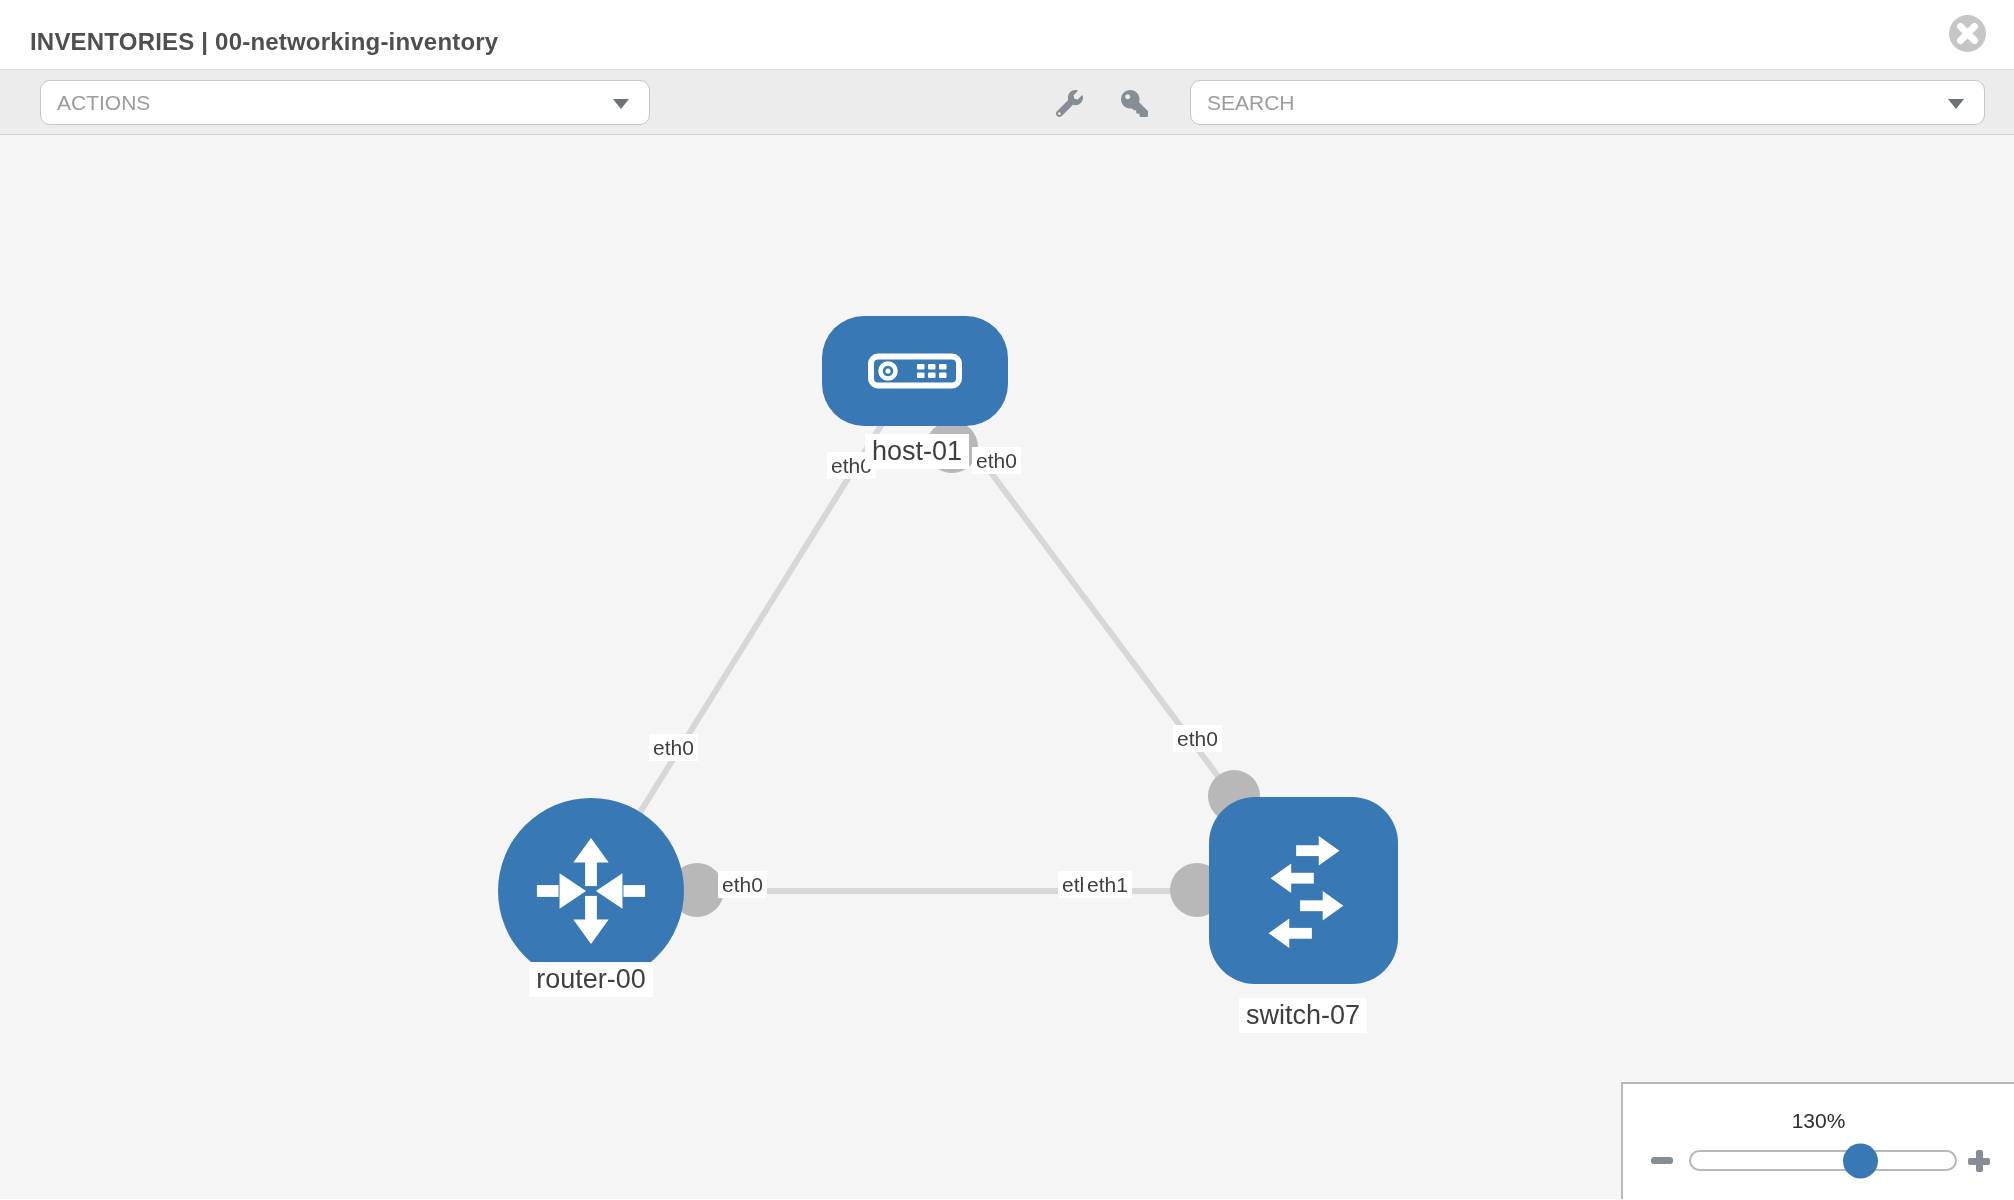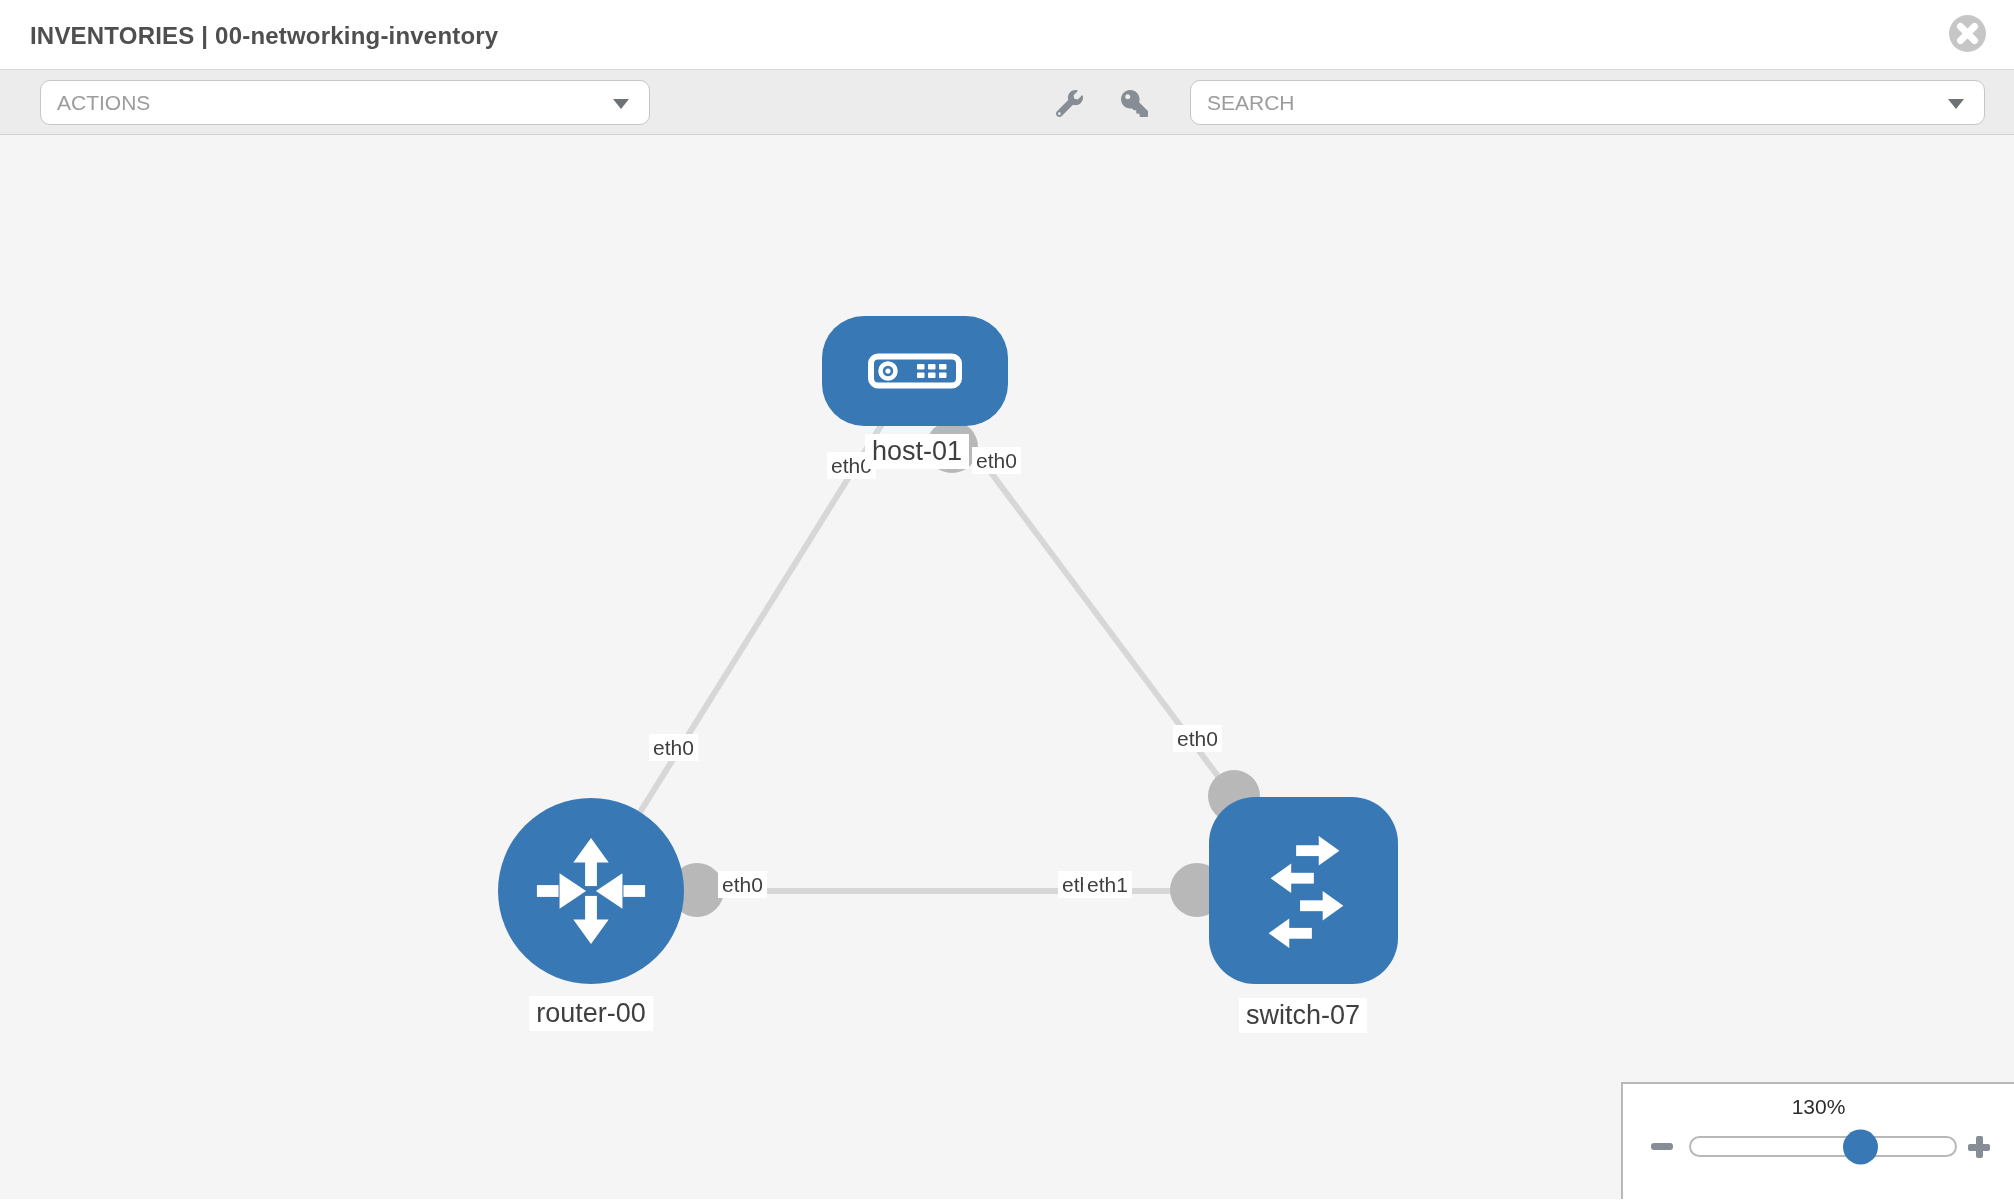--- a/index.html
+++ b/index.html
@@ -10,21 +10,21 @@
     --canvas-bg:#f5f5f5;
     --icon-gray:#878d94;
   }
   *{margin:0;padding:0;box-sizing:border-box;}
   html,body{width:2014px;height:1200px;overflow:hidden;
     font-family:"Liberation Sans","DejaVu Sans",sans-serif;background:#fff;}
   .stage{position:relative;width:2014px;height:1200px;}
 
   
   .header{position:relative;height:70px;background:#fff;border-bottom:1px solid #d9d9d9;}
-  .header .title{position:absolute;left:30px;top:2px;line-height:68px;
+  .header .title{position:absolute;left:30px;top:8px;line-height:68px;
     font-size:24px;font-weight:bold;color:#4f4f4f;letter-spacing:.2px;}
   .close-btn{position:absolute;right:28px;top:15px;width:37px;height:37px;cursor:pointer;}
 
   
   .toolbar{position:relative;height:65px;background:var(--toolbar-bg);border-bottom:1px solid #d2d2d2;}
   .fake-select{position:absolute;top:10px;height:45px;background:#fff;
     border:1px solid #c6c6c6;border-radius:10px;}
   .fake-select .ph{position:absolute;left:16px;top:0;line-height:43px;font-size:21px;color:#9c9c9c;}
   .caret{position:absolute;right:20px;top:18px;width:0;height:0;
     border-left:8px solid transparent;border-right:8px solid transparent;
@@ -49,21 +49,21 @@
   .node-router{left:498px;top:663px;width:186px;height:186px;border-radius:50%;}
   .node-switch{left:1209px;top:662px;width:189px;height:187px;border-radius:46px;}
 
   .lbl{position:absolute;z-index:3;background:#fff;color:#3f3f3f;white-space:nowrap;}
   .lbl-if{font-size:21px;line-height:27px;padding:0 4px;}
   .lbl-name{font-size:27px;line-height:35px;padding:0 7px;transform:translateX(-50%);}
 
   
   .zoom-panel{position:absolute;right:0;bottom:0;width:393px;height:117px;z-index:10;
     background:#fff;border:2px solid #b9b9b9;border-right:none;border-bottom:none;}
-  .zoom-level{margin-top:11px;text-align:center;font-size:21px;color:#2e2e2e;}
+  .zoom-level{margin-top:25px;text-align:center;font-size:21px;color:#2e2e2e;}
   .zoom-row{position:relative;margin-top:9px;height:36px;}
   .zoom-minus{position:absolute;left:28px;top:15px;width:22px;height:7px;
     background:var(--icon-gray);border-radius:3px;cursor:pointer;}
   .zoom-plus{position:absolute;right:24px;top:8px;width:22px;height:22px;cursor:pointer;}
   .zoom-plus::before{content:"";position:absolute;left:0;top:8px;width:22px;height:7px;
     background:var(--icon-gray);border-radius:2px;}
   .zoom-plus::after{content:"";position:absolute;left:8px;top:0;width:7px;height:22px;
     background:var(--icon-gray);border-radius:2px;}
   .zoom-track{position:absolute;left:66px;top:8px;width:268px;height:21px;
     background:#fff;border:2px solid #b8b8b8;border-radius:12px;cursor:pointer;}
@@ -171,21 +171,21 @@
     </div>
 
     <span class="lbl lbl-if" style="left:827px;top:317px;">eth0</span>
     <span class="lbl lbl-name" style="left:917px;top:299px;">host-01</span>
     <span class="lbl lbl-if" style="left:972px;top:312px;">eth0</span>
     <span class="lbl lbl-if" style="left:649px;top:599px;">eth0</span>
     <span class="lbl lbl-if" style="left:1173px;top:590px;">eth0</span>
     <span class="lbl lbl-if" style="left:718px;top:736px;">eth0</span>
     <span class="lbl lbl-if" style="left:1058px;top:736px;">eth0</span>
     <span class="lbl lbl-if" style="left:1083px;top:736px;">eth1</span>
-    <span class="lbl lbl-name" style="left:591px;top:861px;">router-00</span>
+    <span class="lbl lbl-name" style="left:591px;top:827px;">router-00</span>
     <span class="lbl lbl-name" style="left:1303px;top:863px;">switch-07</span>
 
     <div class="zoom-panel">
       <div class="zoom-level">130%</div>
       <div class="zoom-row">
         <div class="zoom-minus"></div>
         <div class="zoom-track">
           <div class="zoom-thumb"></div>
         </div>
         <div class="zoom-plus"></div>

